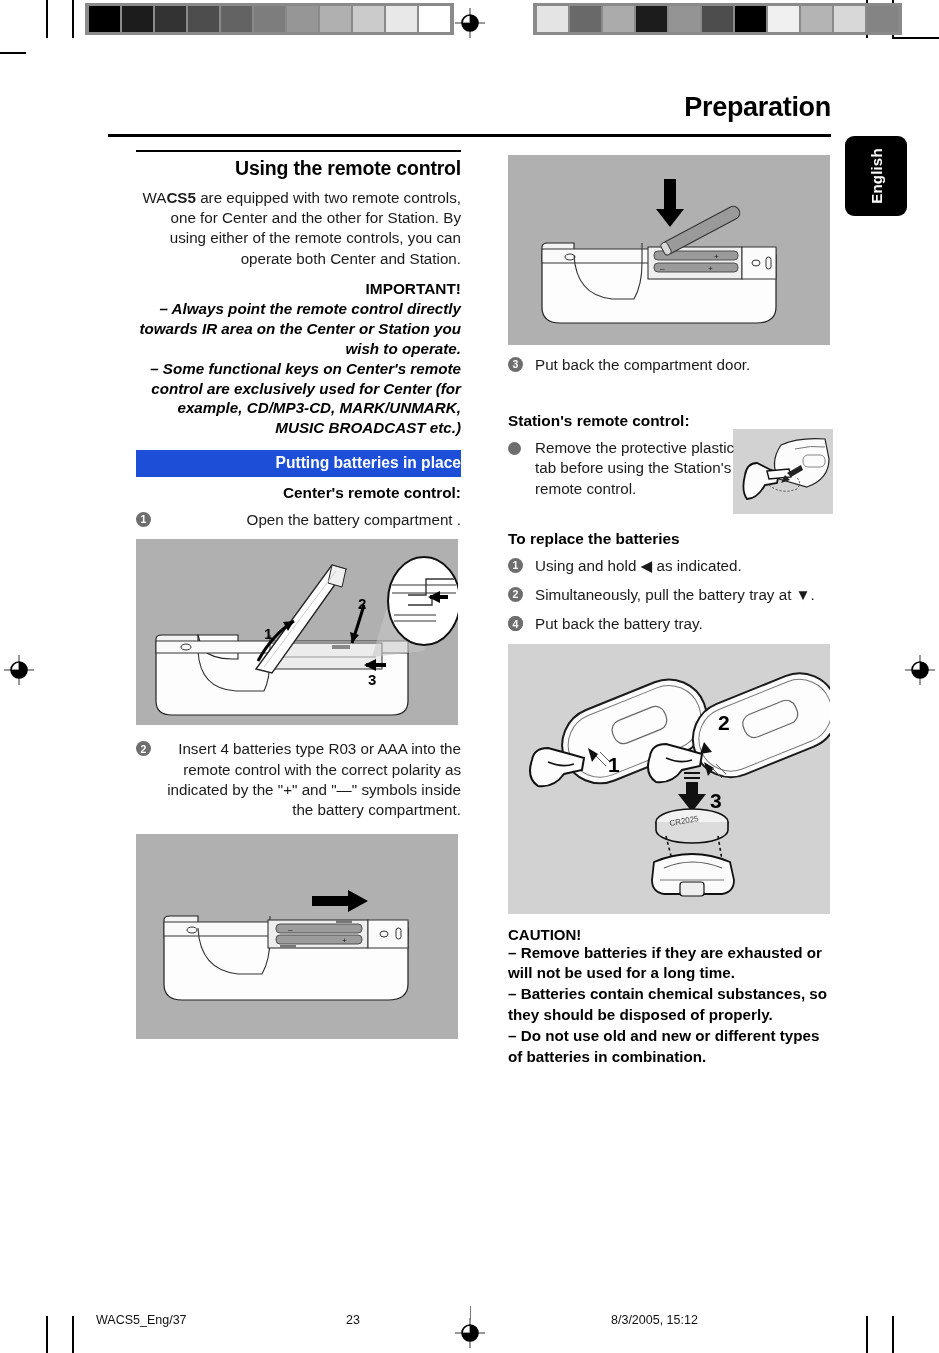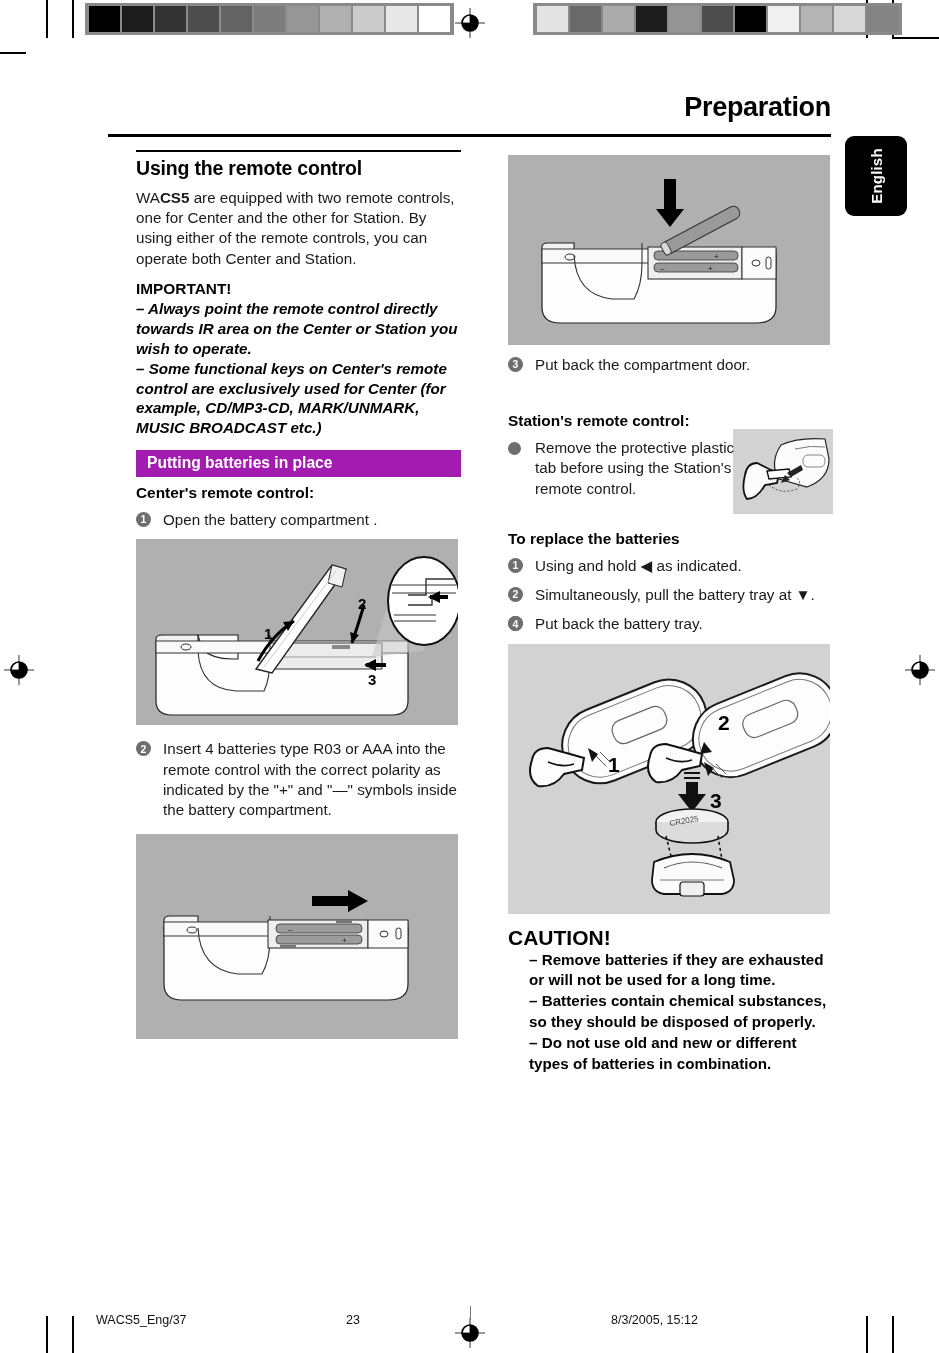--- a/index.html
+++ b/index.html
@@ -33,61 +33,61 @@
     width: 62px; height: 80px; background: #000; border-radius: 9px;
   }
   .lang-tab .vert {
     position: absolute; left: 0; top: 0; width: 80px; height: 62px;
     transform: rotate(-90deg) translate(-80px, 0); transform-origin: 0 0;
     display: flex; align-items: center; justify-content: center;
     color: #fff; font-size: 15px; font-weight: bold; letter-spacing: 0.2px;
   }
 
   
-  .col-left  { position: absolute; left: 136px; top: 150px; width: 325px; }
+  .col-left  { position: absolute; left: 136px; top: 150px; width: 325px; text-align: right; }
   .col-right { position: absolute; left: 508px; top: 150px; width: 325px; }
 
   .sec-head {
     font-size: 19.5px; font-weight: bold; color: #000;
     border-top: 2px solid #000; padding-top: 5px; margin-bottom: 8px;
     letter-spacing: -0.2px;
   }
   .body-p {
     font-size: 15.2px; line-height: 1.33; color: #1a1a1a; margin-bottom: 11px;
   }
   .body-p b { font-weight: bold; }
 
   .important-head { font-size: 15.4px; font-weight: bold; color:#000; margin-bottom: 1px; }
   .important-body {
     font-size: 15.2px; font-weight: bold; font-style: italic;
     line-height: 1.31; color: #000; margin-bottom: 12px;
   }
 
   .bar-head {
-    background: #a21caf; color: #fff; font-weight: bold;
+    background: #1d4ed8; color: #fff; font-weight: bold;
     font-size: 15.6px; padding: 4px 0 5px 11px; margin-bottom: 7px;
   }
   .sub-head { font-size: 15.4px; font-weight: bold; color:#000; margin-bottom: 8px; }
 
   .step { position: relative; padding-left: 27px; margin-bottom: 9px;
           font-size: 15.2px; line-height: 1.33; color: #1a1a1a; }
   .step .num {
     position: absolute; left: 0; top: 2px;
     width: 15px; height: 15px; border-radius: 50%;
     background: #6e6e6e; color: #fff; font-size: 10.5px; font-weight: bold;
     display: flex; align-items: center; justify-content: center;
     line-height: 1;
   }
   .step .bullet-dot {
     position: absolute; left: 0; top: 4px;
     width: 13px; height: 13px; border-radius: 50%; background: #6e6e6e;
   }
 
-  .caution-head { font-size: 21px; font-weight: bold; color:#000; }
-  .caution-body { font-size: 15.2px; font-weight: bold; line-height: 1.37; color: #000; margin-left: 21px; }
+  .caution-head { font-size: 15px; font-weight: bold; color:#000; }
+  .caution-body { font-size: 15.2px; font-weight: bold; line-height: 1.37; color: #000; }
 
   
   .fig { background: #b0b0b0; position: relative; overflow: hidden; }
   .fig svg { display: block; width: 100%; height: 100%; }
   .fig-inline { background: #d2d2d2; }
 
   
   .footer { position: absolute; top: 1313px; left: 0; width: 868px; height: 20px;
             font-family: "Liberation Sans", sans-serif; font-size: 12.5px; color: #111; }
   .footer .f-file { position: absolute; left: 96px; top: 0; }

